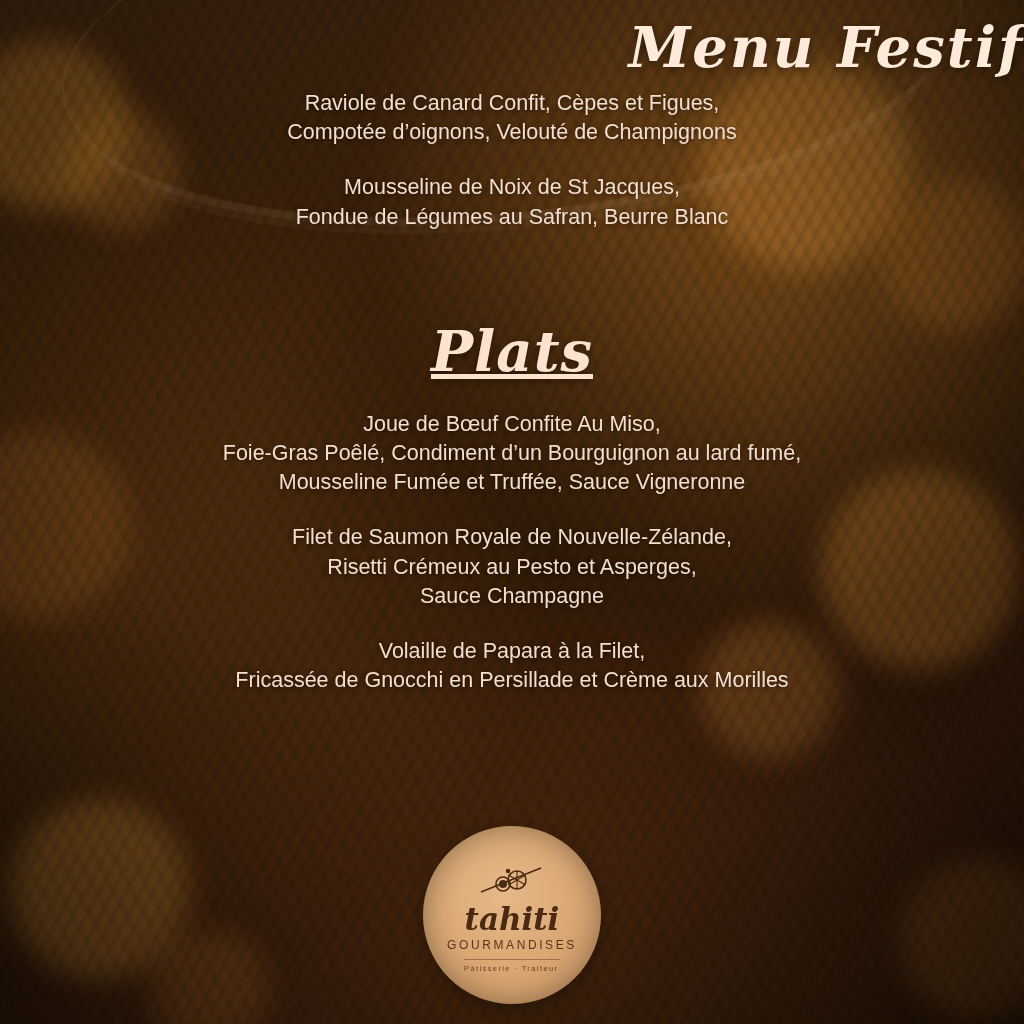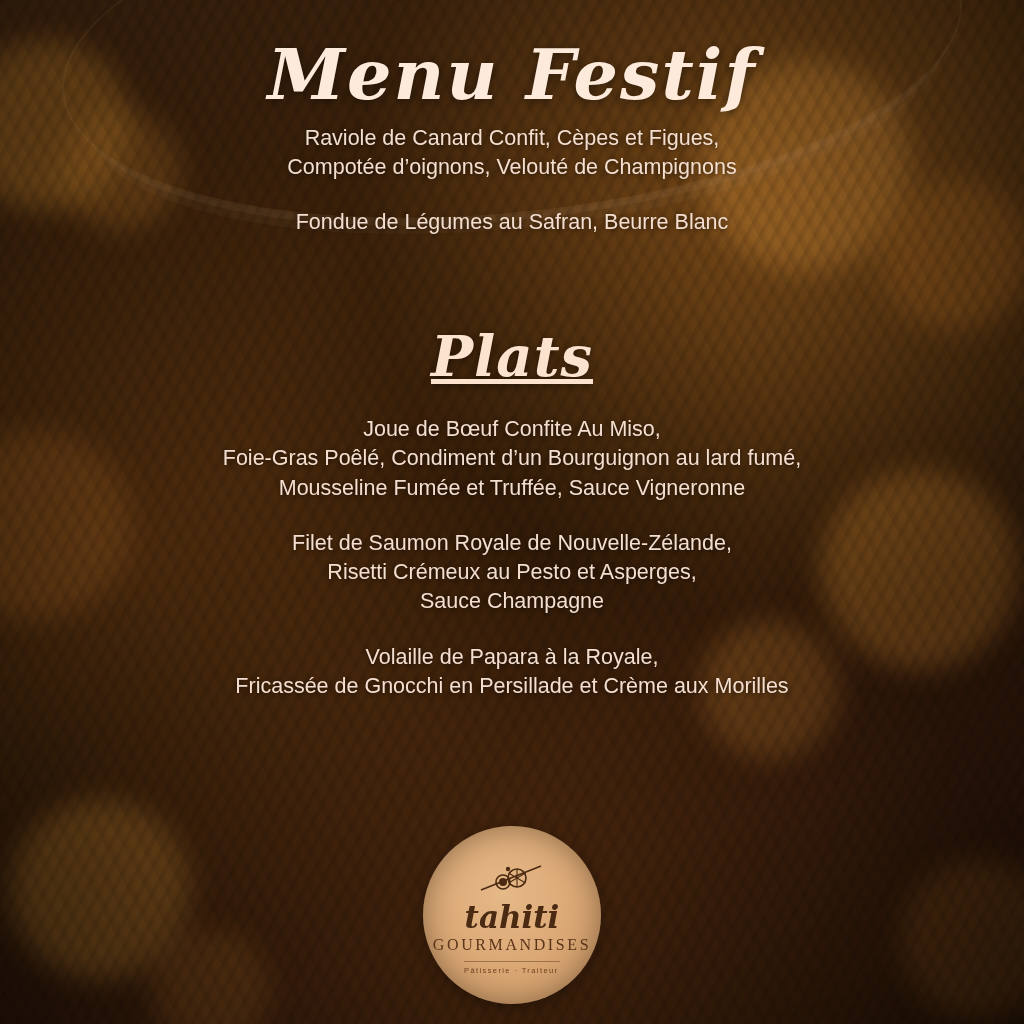--- a/index.html
+++ b/index.html
@@ -63,26 +63,27 @@
     z-index: 5;
     width: 100%;
     height: 100%;
     text-align: center;
     color: #f7e2cf;
   }
   .title {
     font-family: "DejaVu Serif", serif;
     font-style: italic;
     font-weight: 700;
-    font-size: 70px;
+    font-size: 56px;
     letter-spacing: 2px;
     color: #fdeadb;
-    padding-top: 38px;
+    padding-top: 18px;
     line-height: 1.05;
     text-shadow: 0 2px 10px rgba(0,0,0,0.45);
+    text-align: right;
   }
   .section-title {
     font-family: "DejaVu Serif", serif;
     font-style: italic;
     font-weight: 700;
     font-size: 42px;
     color: #fbe3d0;
     margin-top: 46px;
     margin-bottom: 22px;
     letter-spacing: 1px;
@@ -127,22 +128,22 @@
   .logo-name {
     font-family: "DejaVu Serif", serif;
     font-style: italic;
     font-weight: 700;
     font-size: 31px;
     color: #4a2a12;
     line-height: 1;
     margin-top: 2px;
   }
   .logo-sub {
-    font-family: Liberation Serif, serif;
-    font-size: 16px;
+    font-family: Liberation Sans, sans-serif;
+    font-size: 12px;
     letter-spacing: 2.6px;
     color: #5a3419;
     margin-top: 3px;
   }
   .logo-tag {
     font-family: "Liberation Sans", sans-serif;
     font-size: 7.5px;
     letter-spacing: 1.4px;
     color: #6b421f;
     margin-top: 7px;
@@ -175,39 +176,40 @@
 
     <div class="title">Menu Festif</div>
 
 
     <div class="dish">
       <span class="dish-line">Raviole de Canard Confit, Cèpes et Figues,</span>
       <span class="dish-line">Compotée d’oignons, Velouté de Champignons</span>
     </div>
 
     <div class="dish">
+      <span class="dish-line">Mousseline de Noix de St Jacques,</span>
       <span class="dish-line">Fondue de Légumes au Safran, Beurre Blanc</span>
     </div>
 
     <div class="section-title plats">Plats</div>
 
     <div class="dish">
       <span class="dish-line">Joue de Bœuf Confite Au Miso,</span>
       <span class="dish-line">Foie-Gras Poêlé, Condiment d’un Bourguignon au lard fumé,</span>
       <span class="dish-line">Mousseline Fumée et Truffée, Sauce Vigneronne</span>
     </div>
 
     <div class="dish">
       <span class="dish-line">Filet de Saumon Royale de Nouvelle-Zélande,</span>
       <span class="dish-line">Risetti Crémeux au Pesto et Asperges,</span>
       <span class="dish-line">Sauce Champagne</span>
     </div>
 
     <div class="dish">
-      <span class="dish-line">Volaille de Papara à la Royale,</span>
+      <span class="dish-line">Volaille de Papara à la Filet,</span>
       <span class="dish-line">Fricassée de Gnocchi en Persillade et Crème aux Morilles</span>
     </div>
 
   </div>
 
   <div class="logo">
     <span class="logo-mark">
       <svg width="70" height="34" viewBox="0 0 70 34">
         <line x1="4" y1="30" x2="64" y2="6" stroke="#4a2a12" stroke-width="1.6"></line>
         <circle cx="26" cy="22" r="7" fill="none" stroke="#4a2a12" stroke-width="1.6"></circle>

